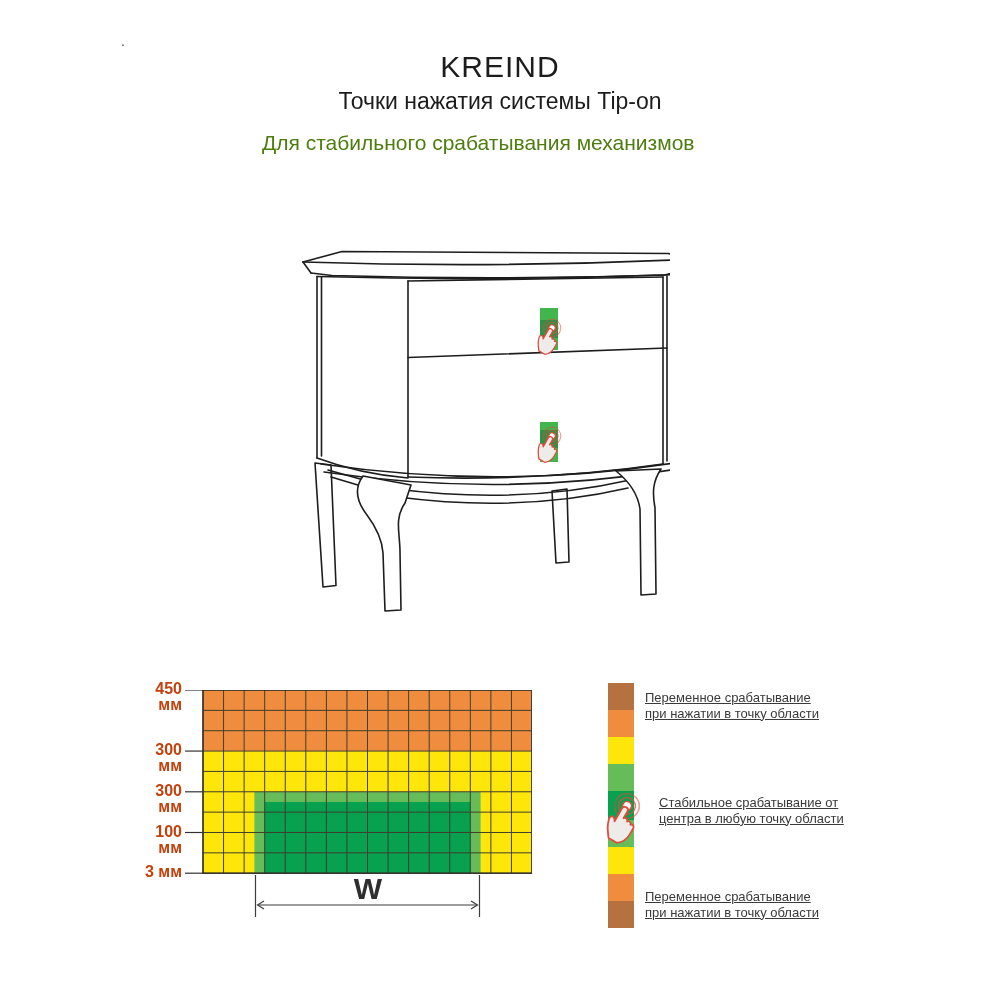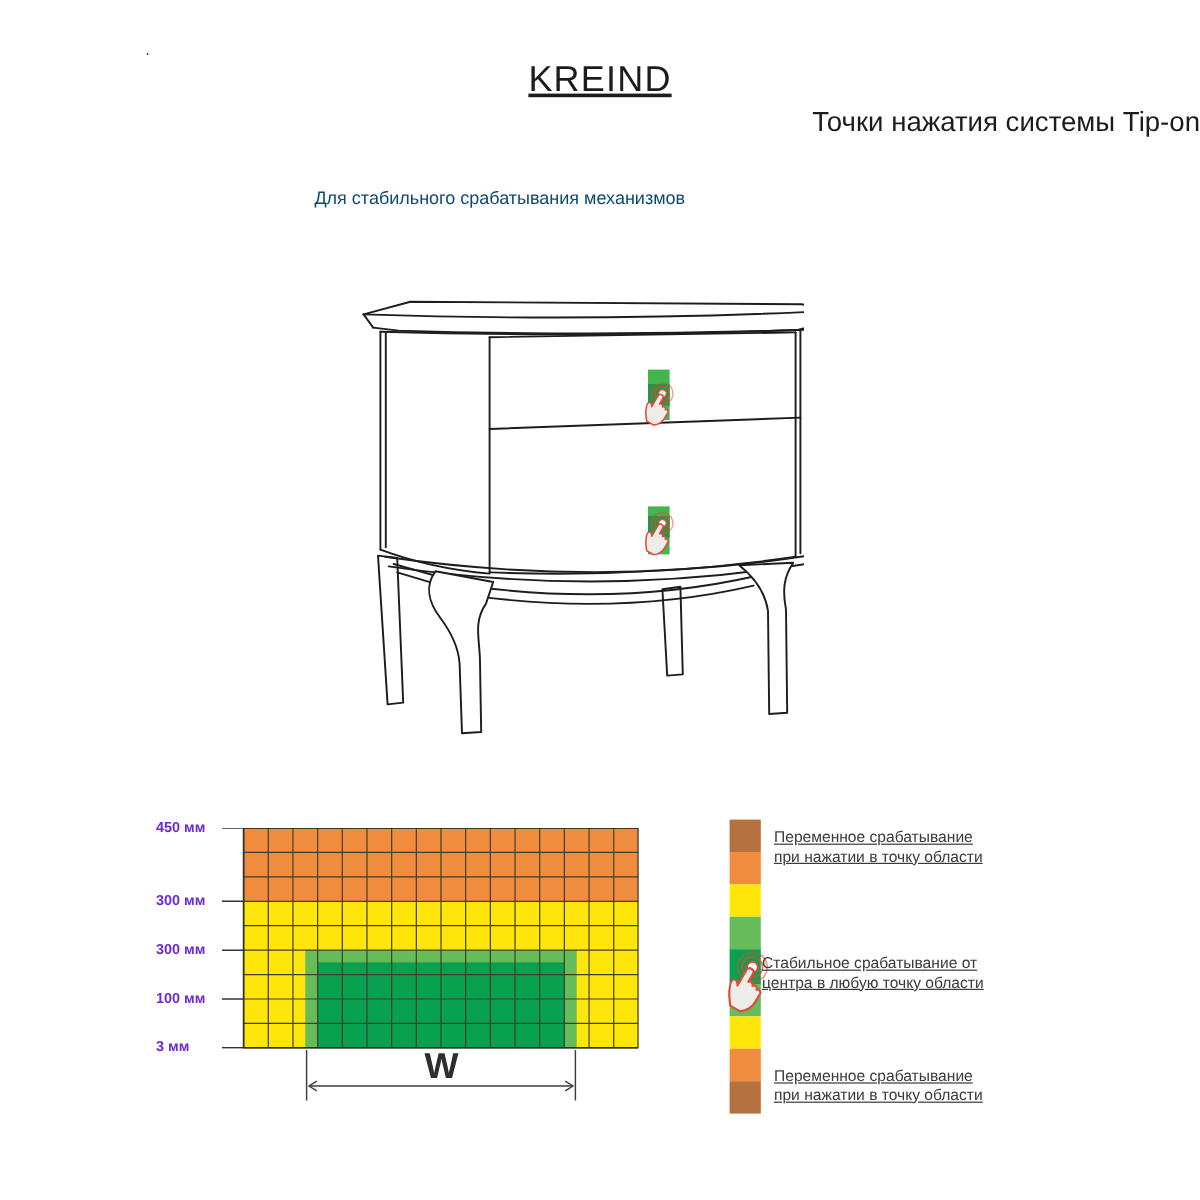--- a/index.html
+++ b/index.html
@@ -1,30 +1,30 @@
 <!DOCTYPE html>
 <html><head>
 <meta charset="utf-8">
 <style>
   html,body{margin:0;padding:0;background:#fff;}
   .page{position:relative;width:1000px;height:1000px;background:#fff;overflow:hidden;
         font-family:"Liberation Sans","DejaVu Sans",sans-serif;color:#1c1c1c;}
   .abs{position:absolute;}
   .dot{left:121px;top:33px;font-size:14px;color:#444;}
-  .brand{left:0;top:50px;width:1000px;text-align:center;font-size:30px;letter-spacing:1px;color:#1c1c1c;text-decoration:underline;}
-  .subtitle{left:0;top:88px;width:1000px;text-align:right;font-size:23px;color:#1c1c1c;}
-  .desc{left:262px;top:151px;font-size:15px;line-height:30px;color:#0c4a6e;}
-  .axis-label{width:52px;left:130px;text-align:left;font-size:12px;font-weight:700;color:#6d28d9;height:16px;line-height:16px;}
+  .brand{left:0;top:50px;width:1000px;text-align:center;font-size:30px;letter-spacing:1px;color:#1c1c1c;}
+  .subtitle{left:0;top:88px;width:1000px;text-align:center;font-size:23px;color:#1c1c1c;}
+  .desc{left:262px;top:128px;font-size:21px;line-height:30px;color:#4d7c0f;}
+  .axis-label{width:52px;left:130px;text-align:right;font-size:16px;font-weight:700;color:#c2410c;height:16px;line-height:16px;}
   .w-label{left:330px;top:872px;width:76px;text-align:center;font-size:30px;font-weight:600;color:#2e2e2e;}
   .caption{left:185px;top:933px;font-size:13.5px;color:#2a2a2a;}
   .caption b{font-weight:700;}
   .legend-bar{left:608px;top:683px;width:26px;display:flex;flex-direction:column;}
   .legend-bar .seg{width:26px;}
   .legend-item{left:645px;font-size:13px;line-height:15.5px;color:#3a3a3a;text-decoration:underline;}
-  .legend-item.mid{left:635px;}
+  .legend-item.mid{left:659px;}
   svg{position:absolute;display:block;}
   .line-art{stroke:#1d1d1d;stroke-width:1.6;fill:none;stroke-linecap:round;stroke-linejoin:round;}
   .line-art .leg{fill:#ffffff;}
   .grid-lines line{stroke:#3f3f2d;stroke-width:1;}
   .grid-border{fill:none;stroke:#30302a;stroke-width:1.4;}
   .tick{stroke:#333;stroke-width:1.2;}
   .dim{stroke:#3c3c3c;stroke-width:1.2;fill:none;}
 </style>
 </head>
 <body>

